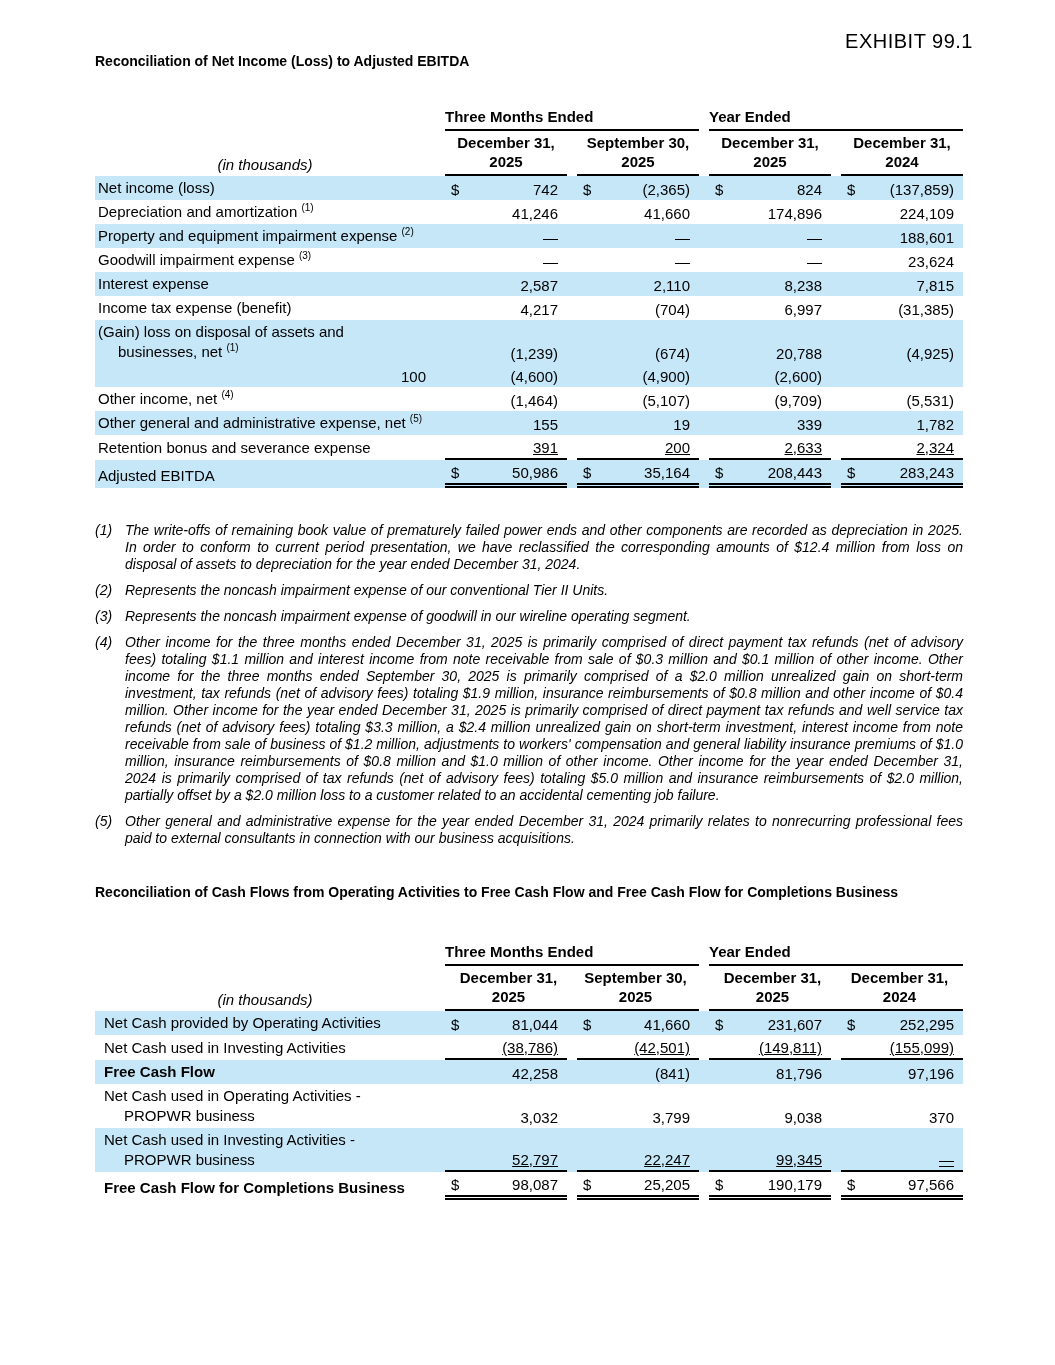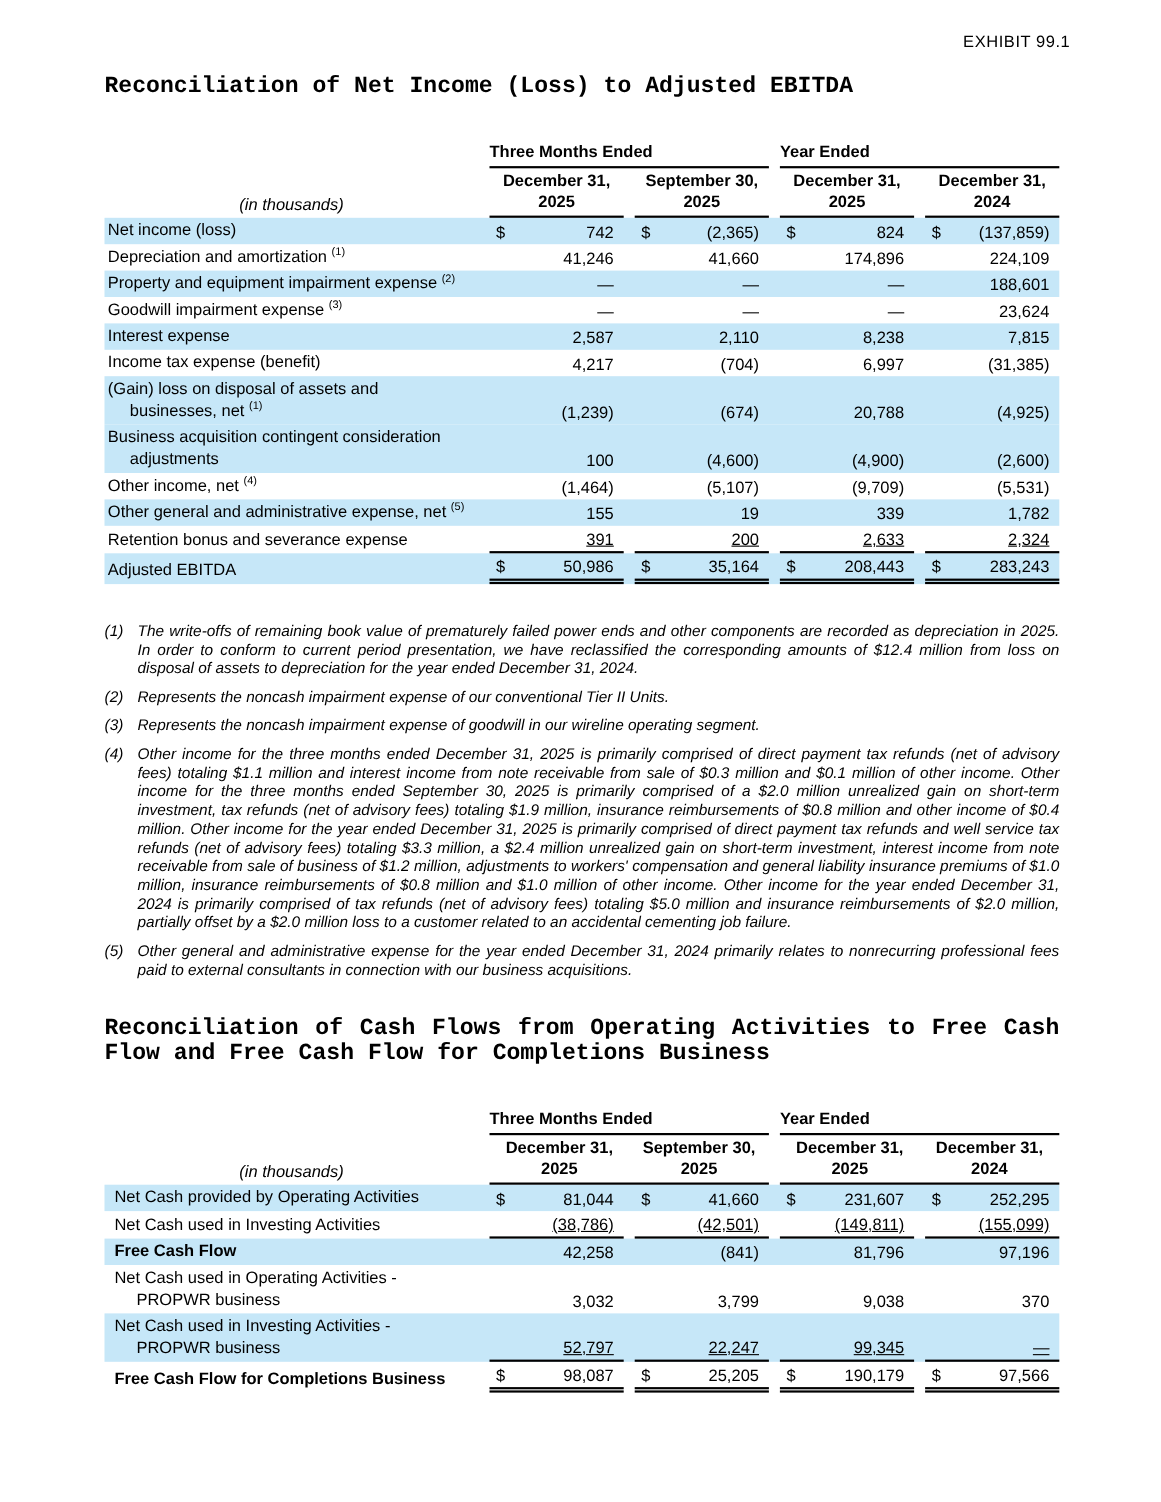--- a/index.html
+++ b/index.html
@@ -3,22 +3,22 @@
 <meta charset="utf-8">
 <style>
   html, body { margin: 0; padding: 0; background: #ffffff; }
   body {
     width: 1055px; min-height: 1365px;
     font-family: "Liberation Sans", sans-serif;
     color: #000; -webkit-font-smoothing: antialiased;
   }
   .page { box-sizing: border-box; width: 1055px; padding: 30px 92px 40px 95px; }
 
-  .exhibit { text-align: right; font-size: 15px; letter-spacing: .5px; margin-right: -10px; }
-  .title { font-size: 21px; font-weight: bold; margin: 21px 0 0 0; font-family: Liberation Mono, monospace; }
+  .exhibit { text-align: right; font-size: 20px; letter-spacing: .5px; margin-right: -10px; }
+  .title { font-size: 14px; font-weight: bold; margin: 0 0 0 0; }
   .title2 { margin-top: 34px; text-align: justify; line-height: 23px; }
 
   
   .fintable { margin-top: 38px; width: 868px; font-size: 15px; }
   .trow { display: grid; grid-template-columns: 340px 132px 132px 132px 132px; align-items: end; min-height: 23px; }
   .shade { background: #c6e7f8; }
   .lbl { padding: 2px 0 2px 3px; line-height: 20px; align-self: end; }
   .t2 .lbl { padding-left: 9px; }
   .lbl .line2 { padding-left: 20px; }
   .lbl.bold { font-weight: bold; }
@@ -173,21 +173,20 @@
           <span class="val">(674)</span>
         </div>
         <div class="cell">
           <span class="val">20,788</span>
         </div>
         <div class="cell">
           <span class="val">(4,925)</span>
         </div>
       </div>
       <div class="trow shade">
-        <div class="lbl"><span>Business acquisition contingent consideration</span><div class="line2"><span>adjustments</span></div></div>
         <div class="cell">
           <span class="val">100</span>
         </div>
         <div class="cell">
           <span class="val">(4,600)</span>
         </div>
         <div class="cell">
           <span class="val">(4,900)</span>
         </div>
         <div class="cell">

